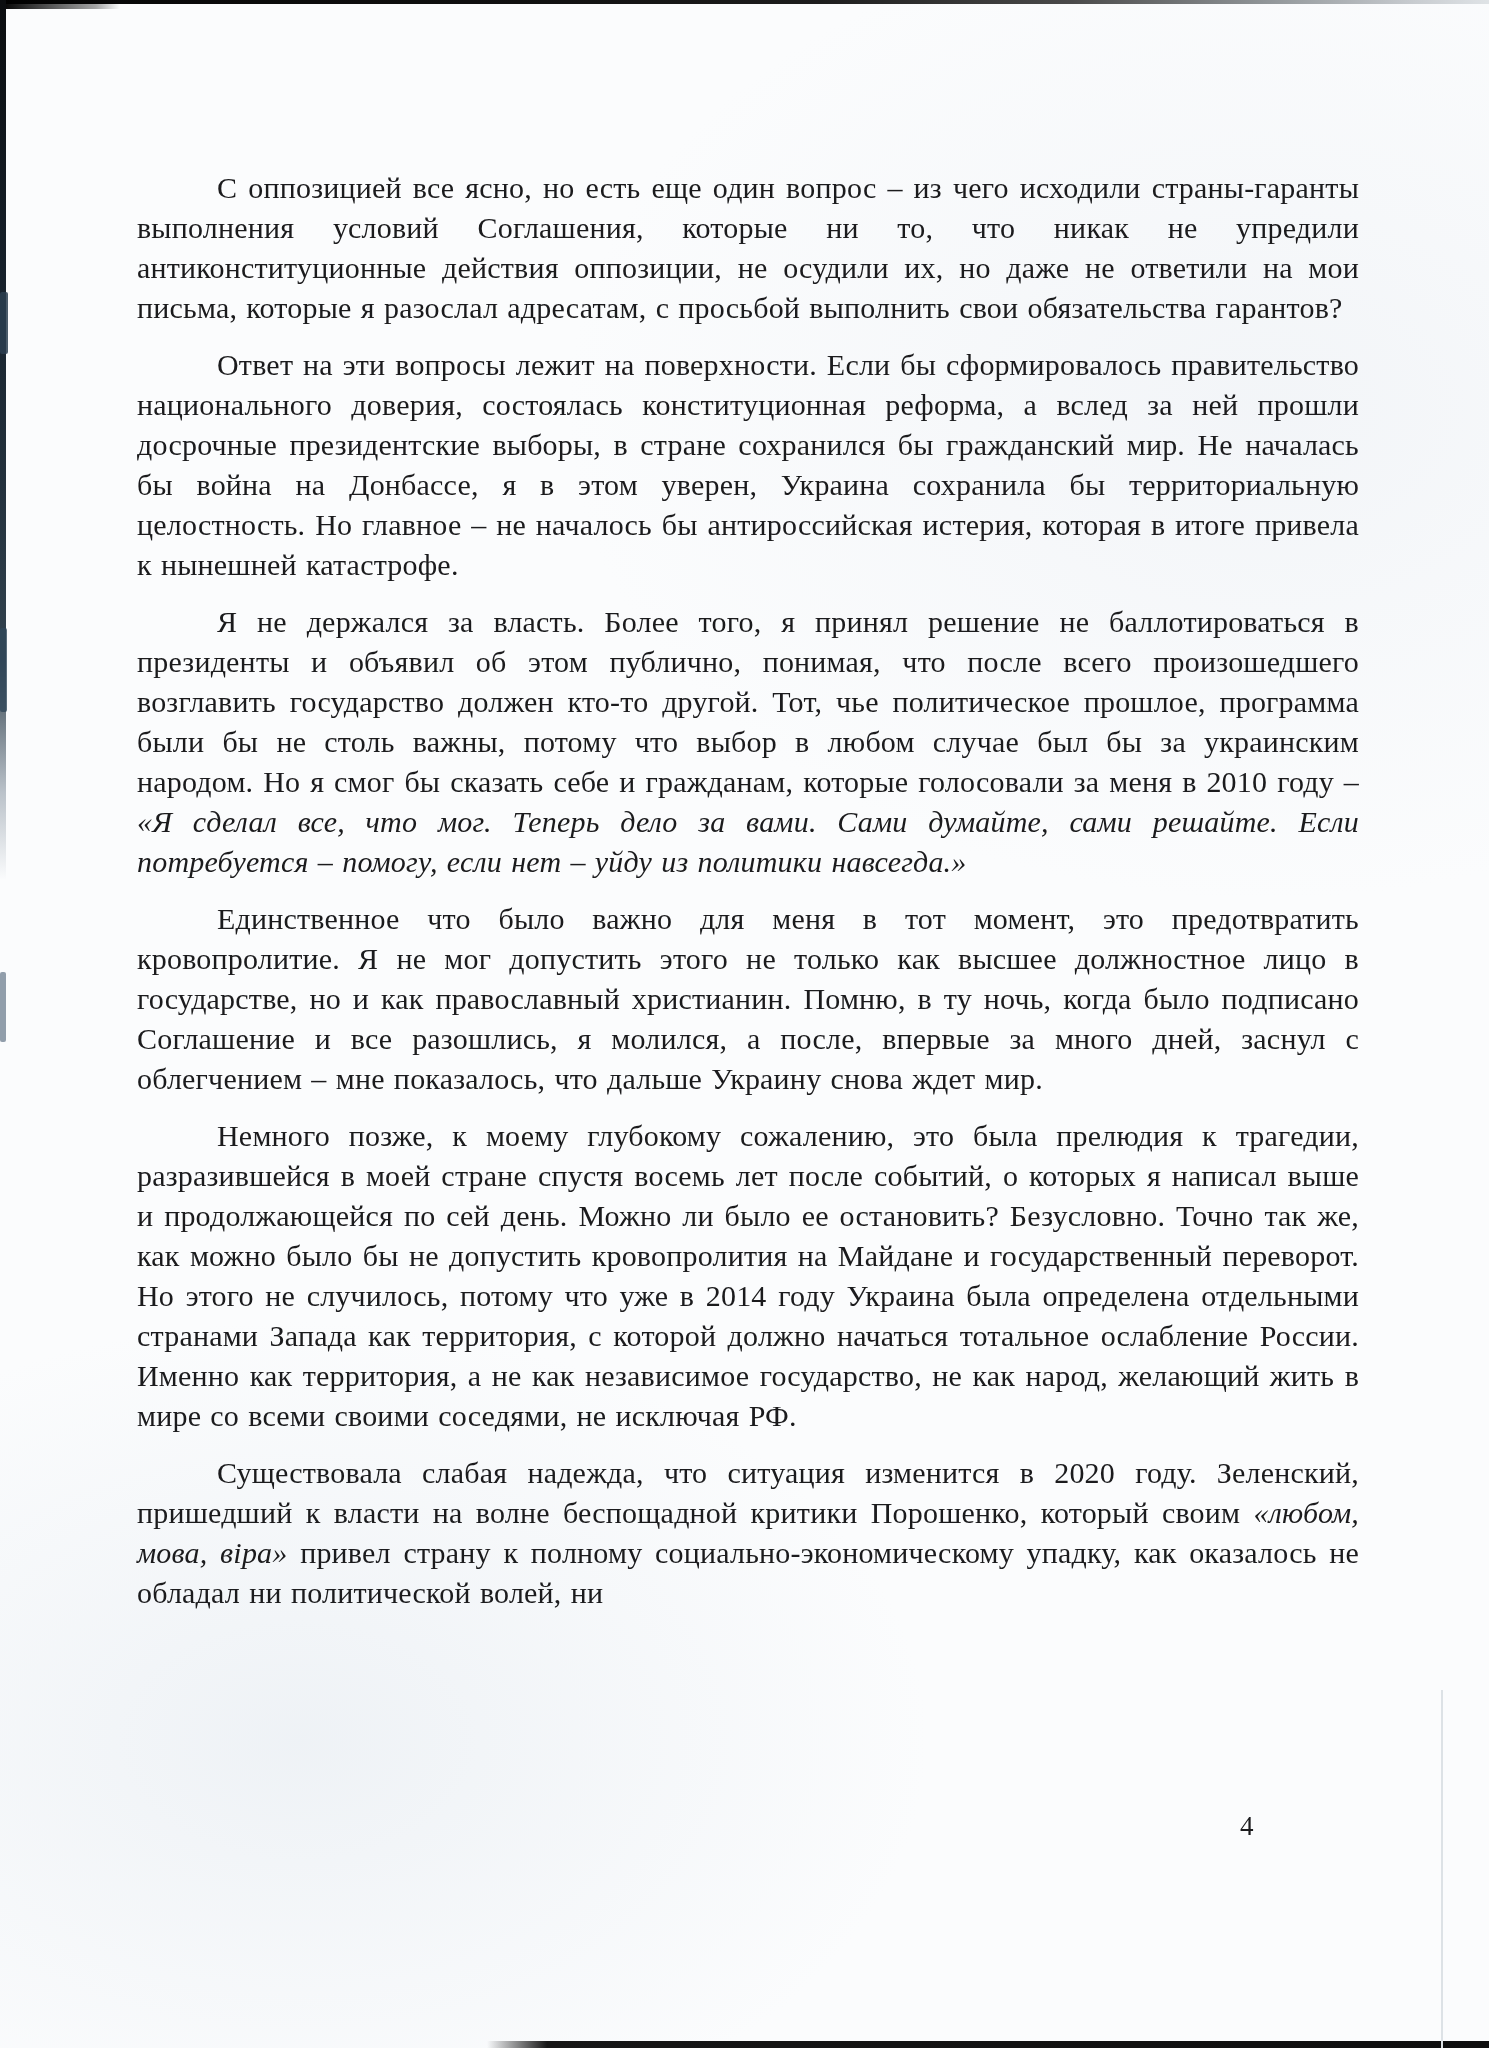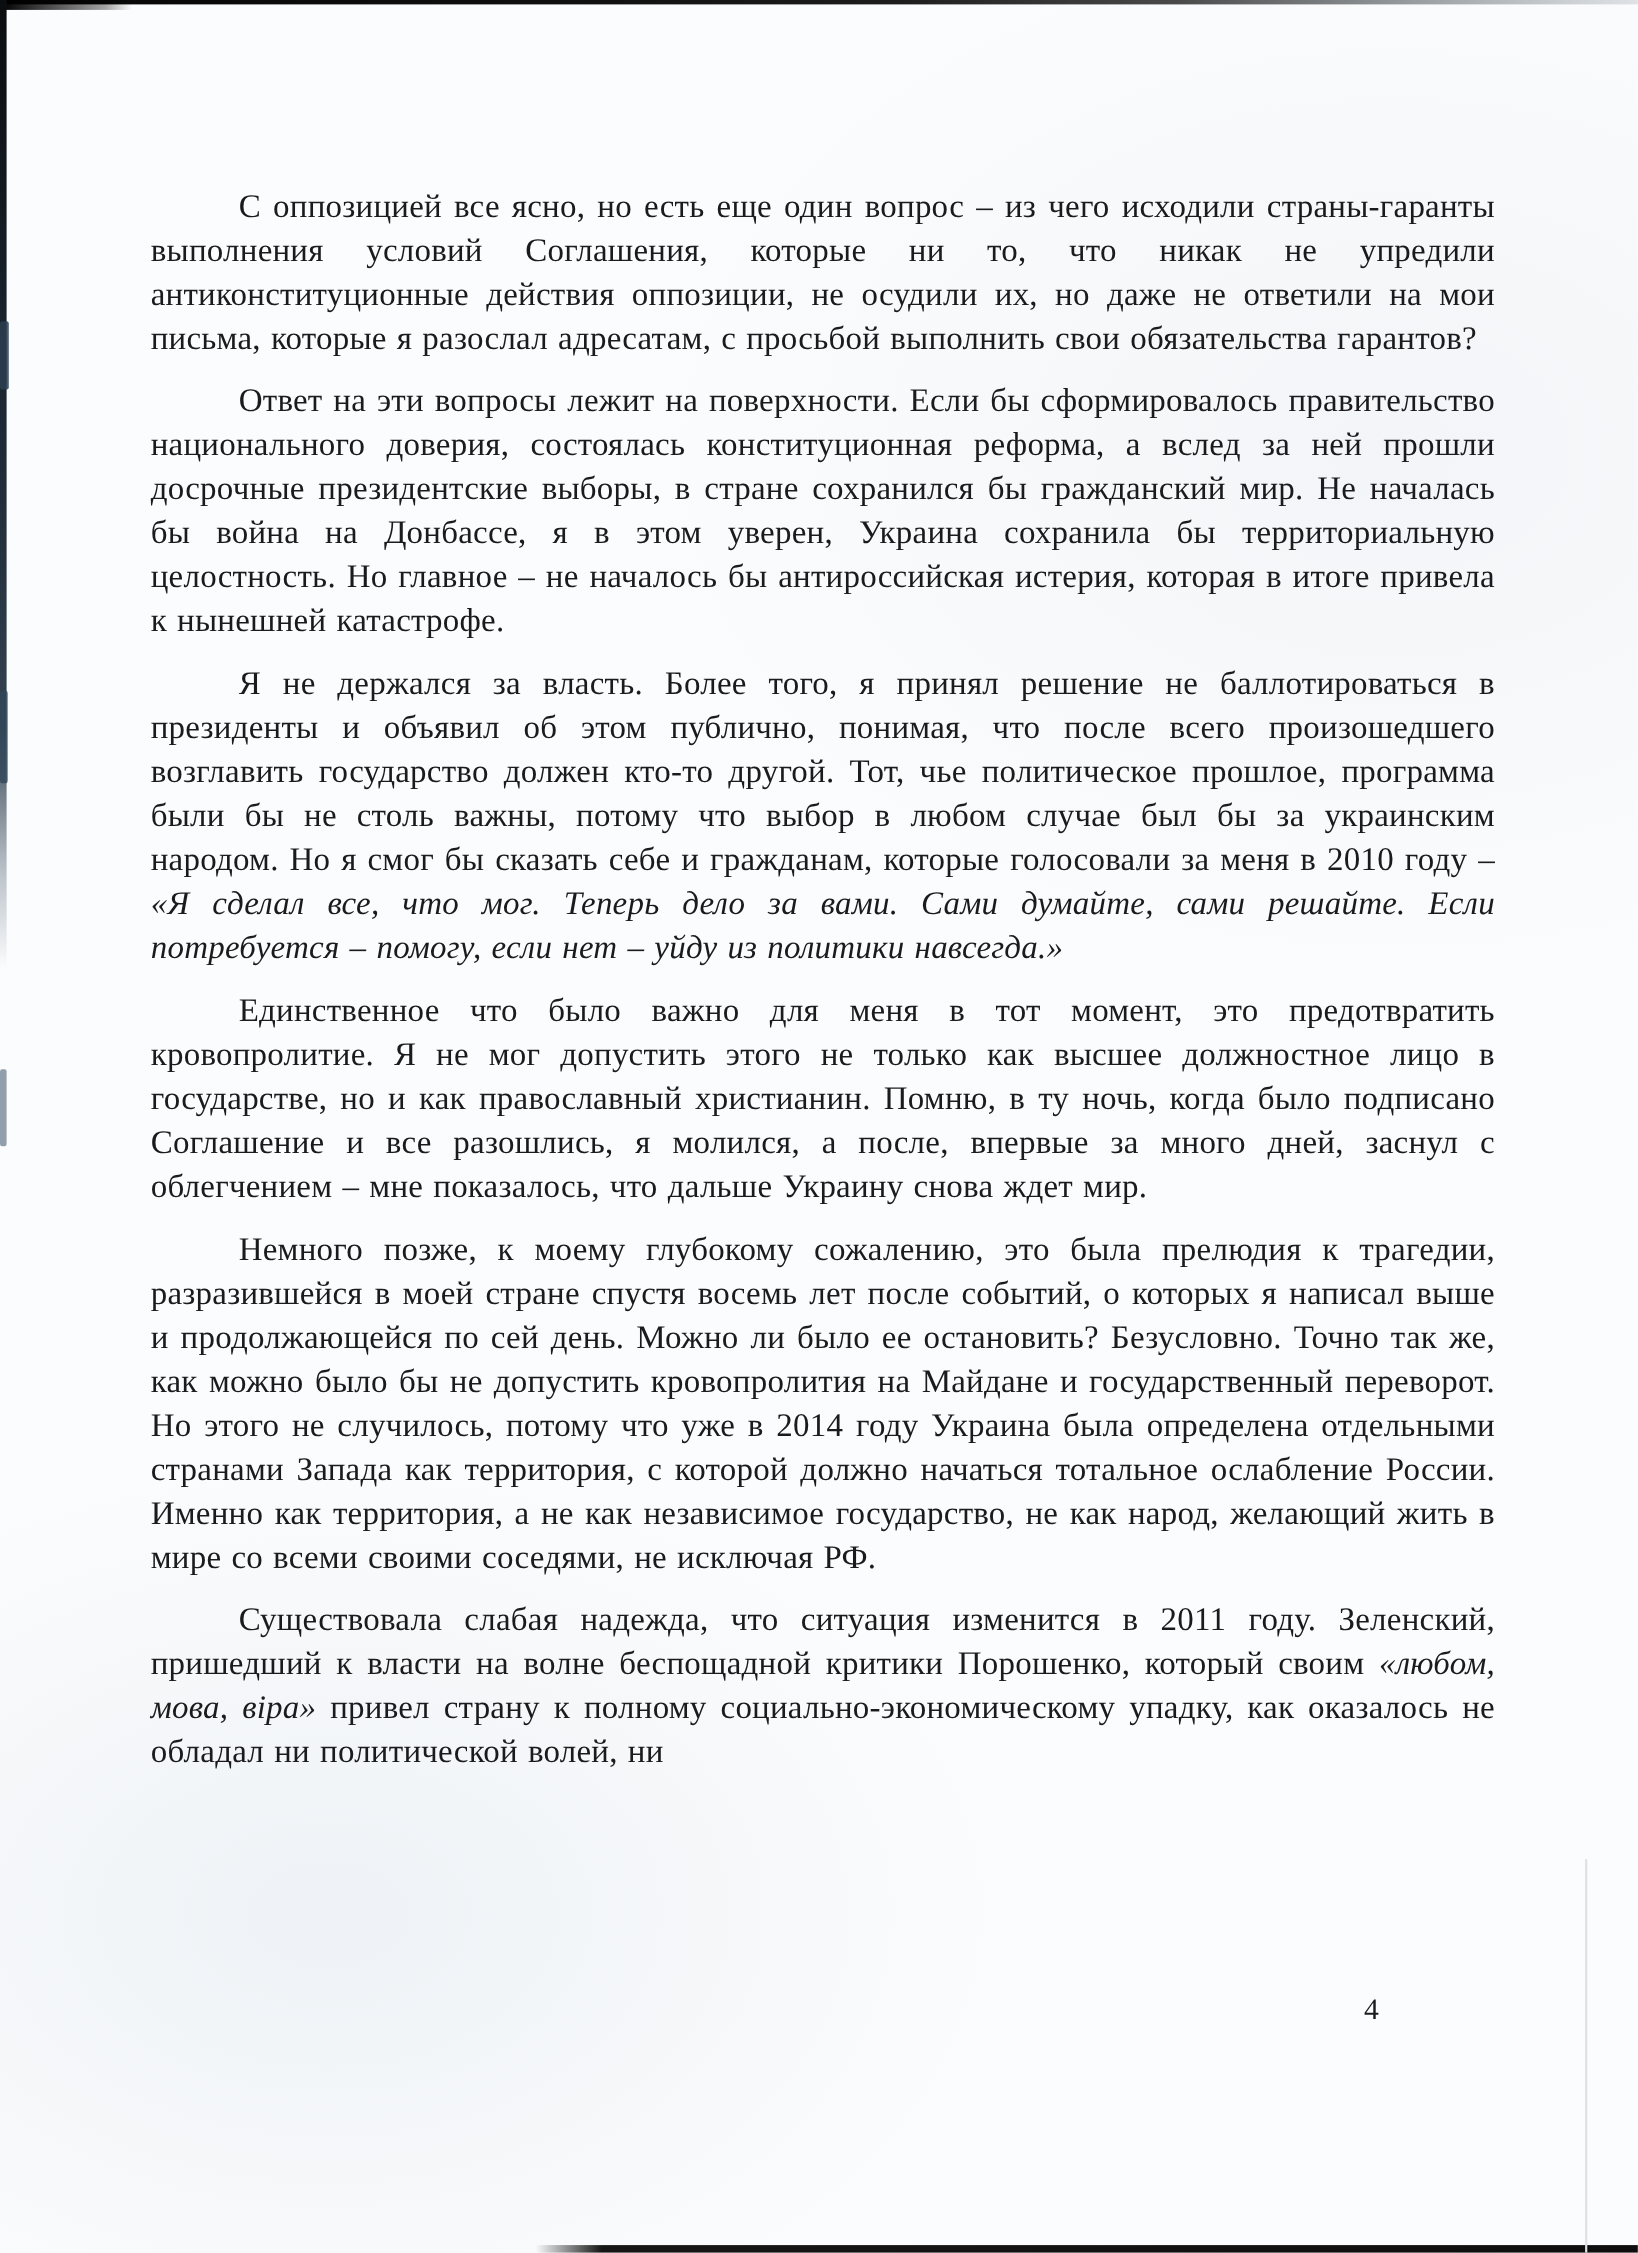--- a/index.html
+++ b/index.html
@@ -110,17 +110,17 @@
   <div class="left-mark-3"></div>
   <div class="bottom-line"></div>
   <div class="right-fold-line"></div>
 
   <div class="text-block">
       <p class="para"><span>С оппозицией все ясно, но есть еще один вопрос – из чего исходили страны-гаранты выполнения условий Соглашения, которые ни то, что никак не упредили антиконституционные действия оппозиции, не осудили их, но даже не ответили на мои письма, которые я разослал адресатам, с просьбой выполнить свои обязательства гарантов?</span></p>
       <p class="para"><span>Ответ на эти вопросы лежит на поверхности. Если бы сформировалось правительство национального доверия, состоялась конституционная реформа, а вслед за ней прошли досрочные президентские выборы, в стране сохранился бы гражданский мир. Не началась бы война на Донбассе, я в этом уверен, Украина сохранила бы территориальную целостность. Но главное – не началось бы антироссийская истерия, которая в итоге привела к нынешней катастрофе.</span></p>
       <p class="para"><span>Я не держался за власть. Более того, я принял решение не баллотироваться в президенты и объявил об этом публично, понимая, что после всего произошедшего возглавить государство должен кто-то другой. Тот, чье политическое прошлое, программа были бы не столь важны, потому что выбор в любом случае был бы за украинским народом. Но я смог бы сказать себе и гражданам, которые голосовали за меня в 2010 году – </span><span class="italic">«Я сделал все, что мог. Теперь дело за вами. Сами думайте, сами решайте. Если потребуется – помогу, если нет – уйду из политики навсегда.»</span></p>
       <p class="para"><span>Единственное что было важно для меня в тот момент, это предотвратить кровопролитие. Я не мог допустить этого не только как высшее должностное лицо в государстве, но и как православный христианин. Помню, в ту ночь, когда было подписано Соглашение и все разошлись, я молился, а после, впервые за много дней, заснул с облегчением – мне показалось, что дальше Украину снова ждет мир.</span></p>
       <p class="para"><span>Немного позже, к моему глубокому сожалению, это была прелюдия к трагедии, разразившейся в моей стране спустя восемь лет после событий, о которых я написал выше и продолжающейся по сей день. Можно ли было ее остановить? Безусловно. Точно так же, как можно было бы не допустить кровопролития на Майдане и государственный переворот. Но этого не случилось, потому что уже в 2014 году Украина была определена отдельными странами Запада как территория, с которой должно начаться тотальное ослабление России. Именно как территория, а не как независимое государство, не как народ, желающий жить в мире со всеми своими соседями, не исключая РФ.</span></p>
-      <p class="para"><span>Существовала слабая надежда, что ситуация изменится в 2011 году. Зеленский, пришедший к власти на волне беспощадной критики Порошенко, который своим </span><span class="italic">«любом, мова, віра»</span><span> привел страну к полному социально-экономическому упадку, как оказалось не обладал ни политической волей, ни</span></p>
+      <p class="para"><span>Существовала слабая надежда, что ситуация изменится в 2020 году. Зеленский, пришедший к власти на волне беспощадной критики Порошенко, который своим </span><span class="italic">«любом, мова, віра»</span><span> привел страну к полному социально-экономическому упадку, как оказалось не обладал ни политической волей, ни</span></p>
     </div>
 
   <div class="page-number">4</div>
 </div>
 
 </body></html>

